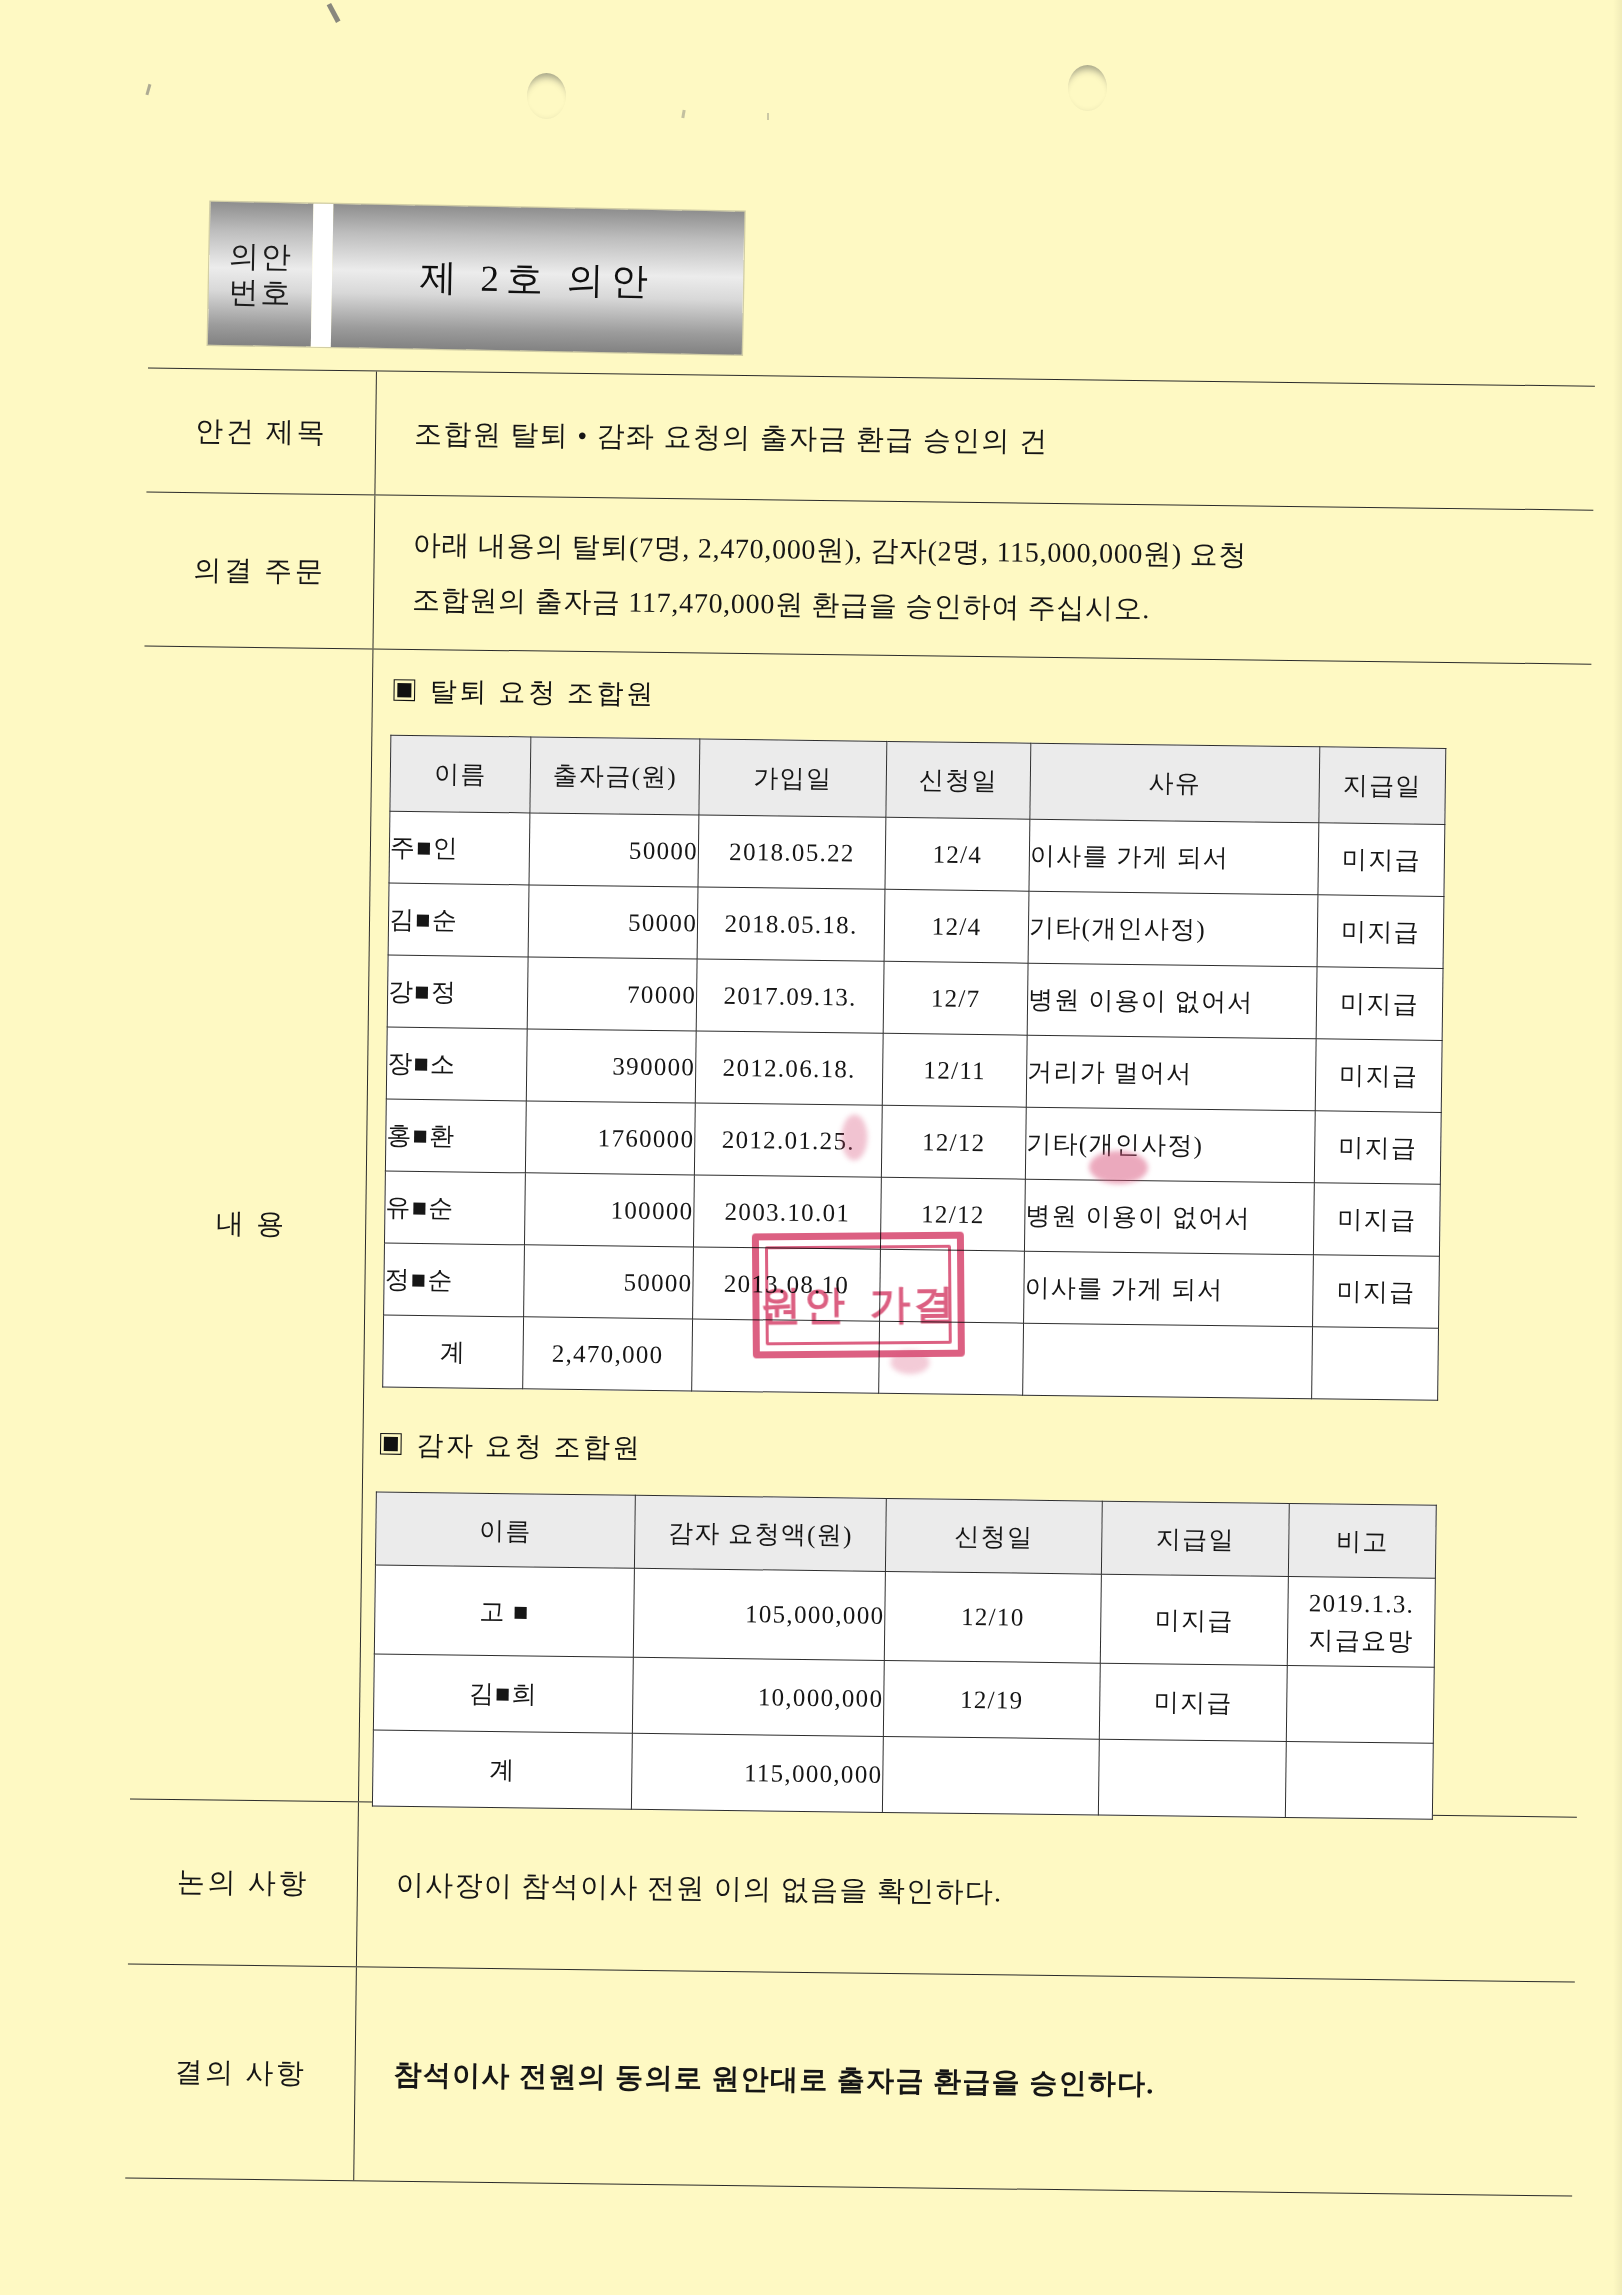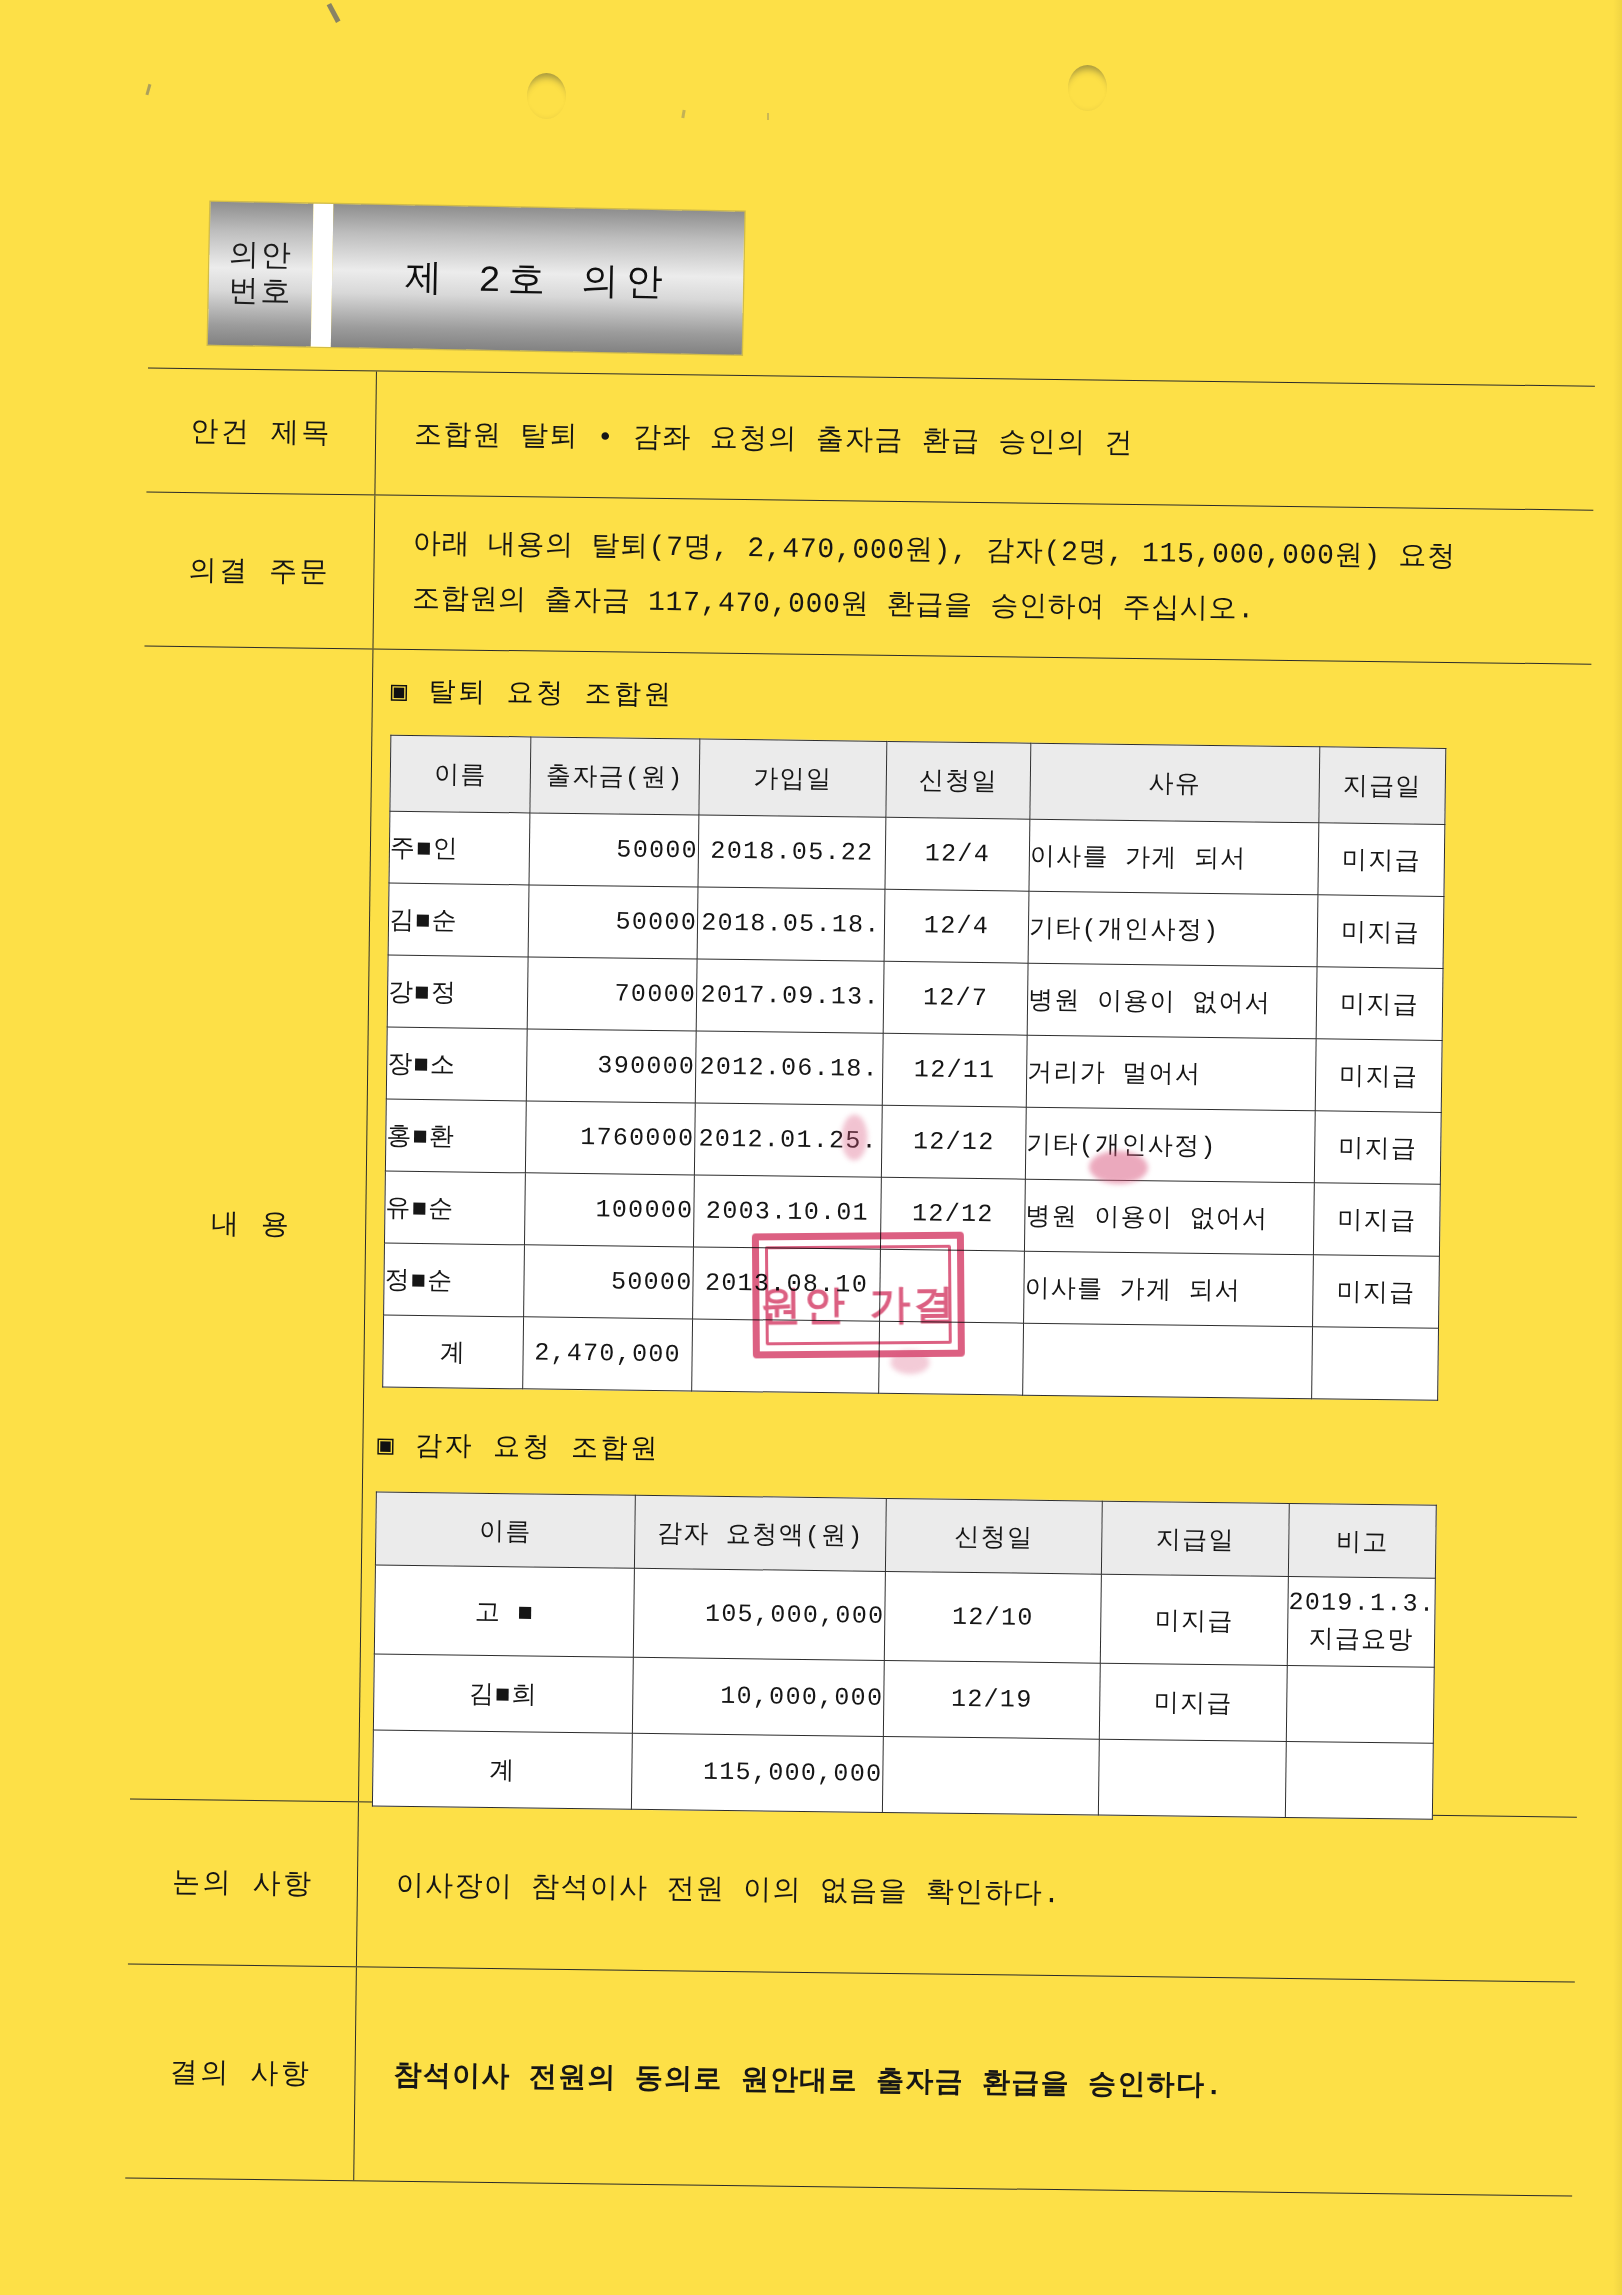--- a/index.html
+++ b/index.html
@@ -1,18 +1,18 @@
 <!DOCTYPE html>
 <html style="font-size:10.5px"><head>
 <meta charset="utf-8">
 <style>
   html,body{margin:0;padding:0;background:#e9e9e9;}
   .page{
-    position:relative;width:1623px;height:2295px;background:#fde047;overflow:hidden;
-    font-family:Liberation Mono, monospace;color:#161616;
+    position:relative;width:1623px;height:2295px;background:#fef9c3;overflow:hidden;
+    font-family:Liberation Serif, serif;color:#161616;
   }
   .tilt{position:absolute;inset:0;transform:rotate(0.72deg);transform-origin:183px 366px;}
 
   
   .hole{position:absolute;width:39px;height:46px;border-radius:50%;
     box-shadow:inset 0 10.5px 7.9px -6.5px rgba(40,45,52,.42), inset 0 -3.9px 6.5px -5.9px rgba(40,45,52,.18);}
   .speck{position:absolute;background:#6c6c6c;}
   .edge-shade{position:absolute;top:0;right:0;width:10.5px;height:100%;
     background:linear-gradient(90deg,transparent,rgba(0,0,0,.06));}
 

